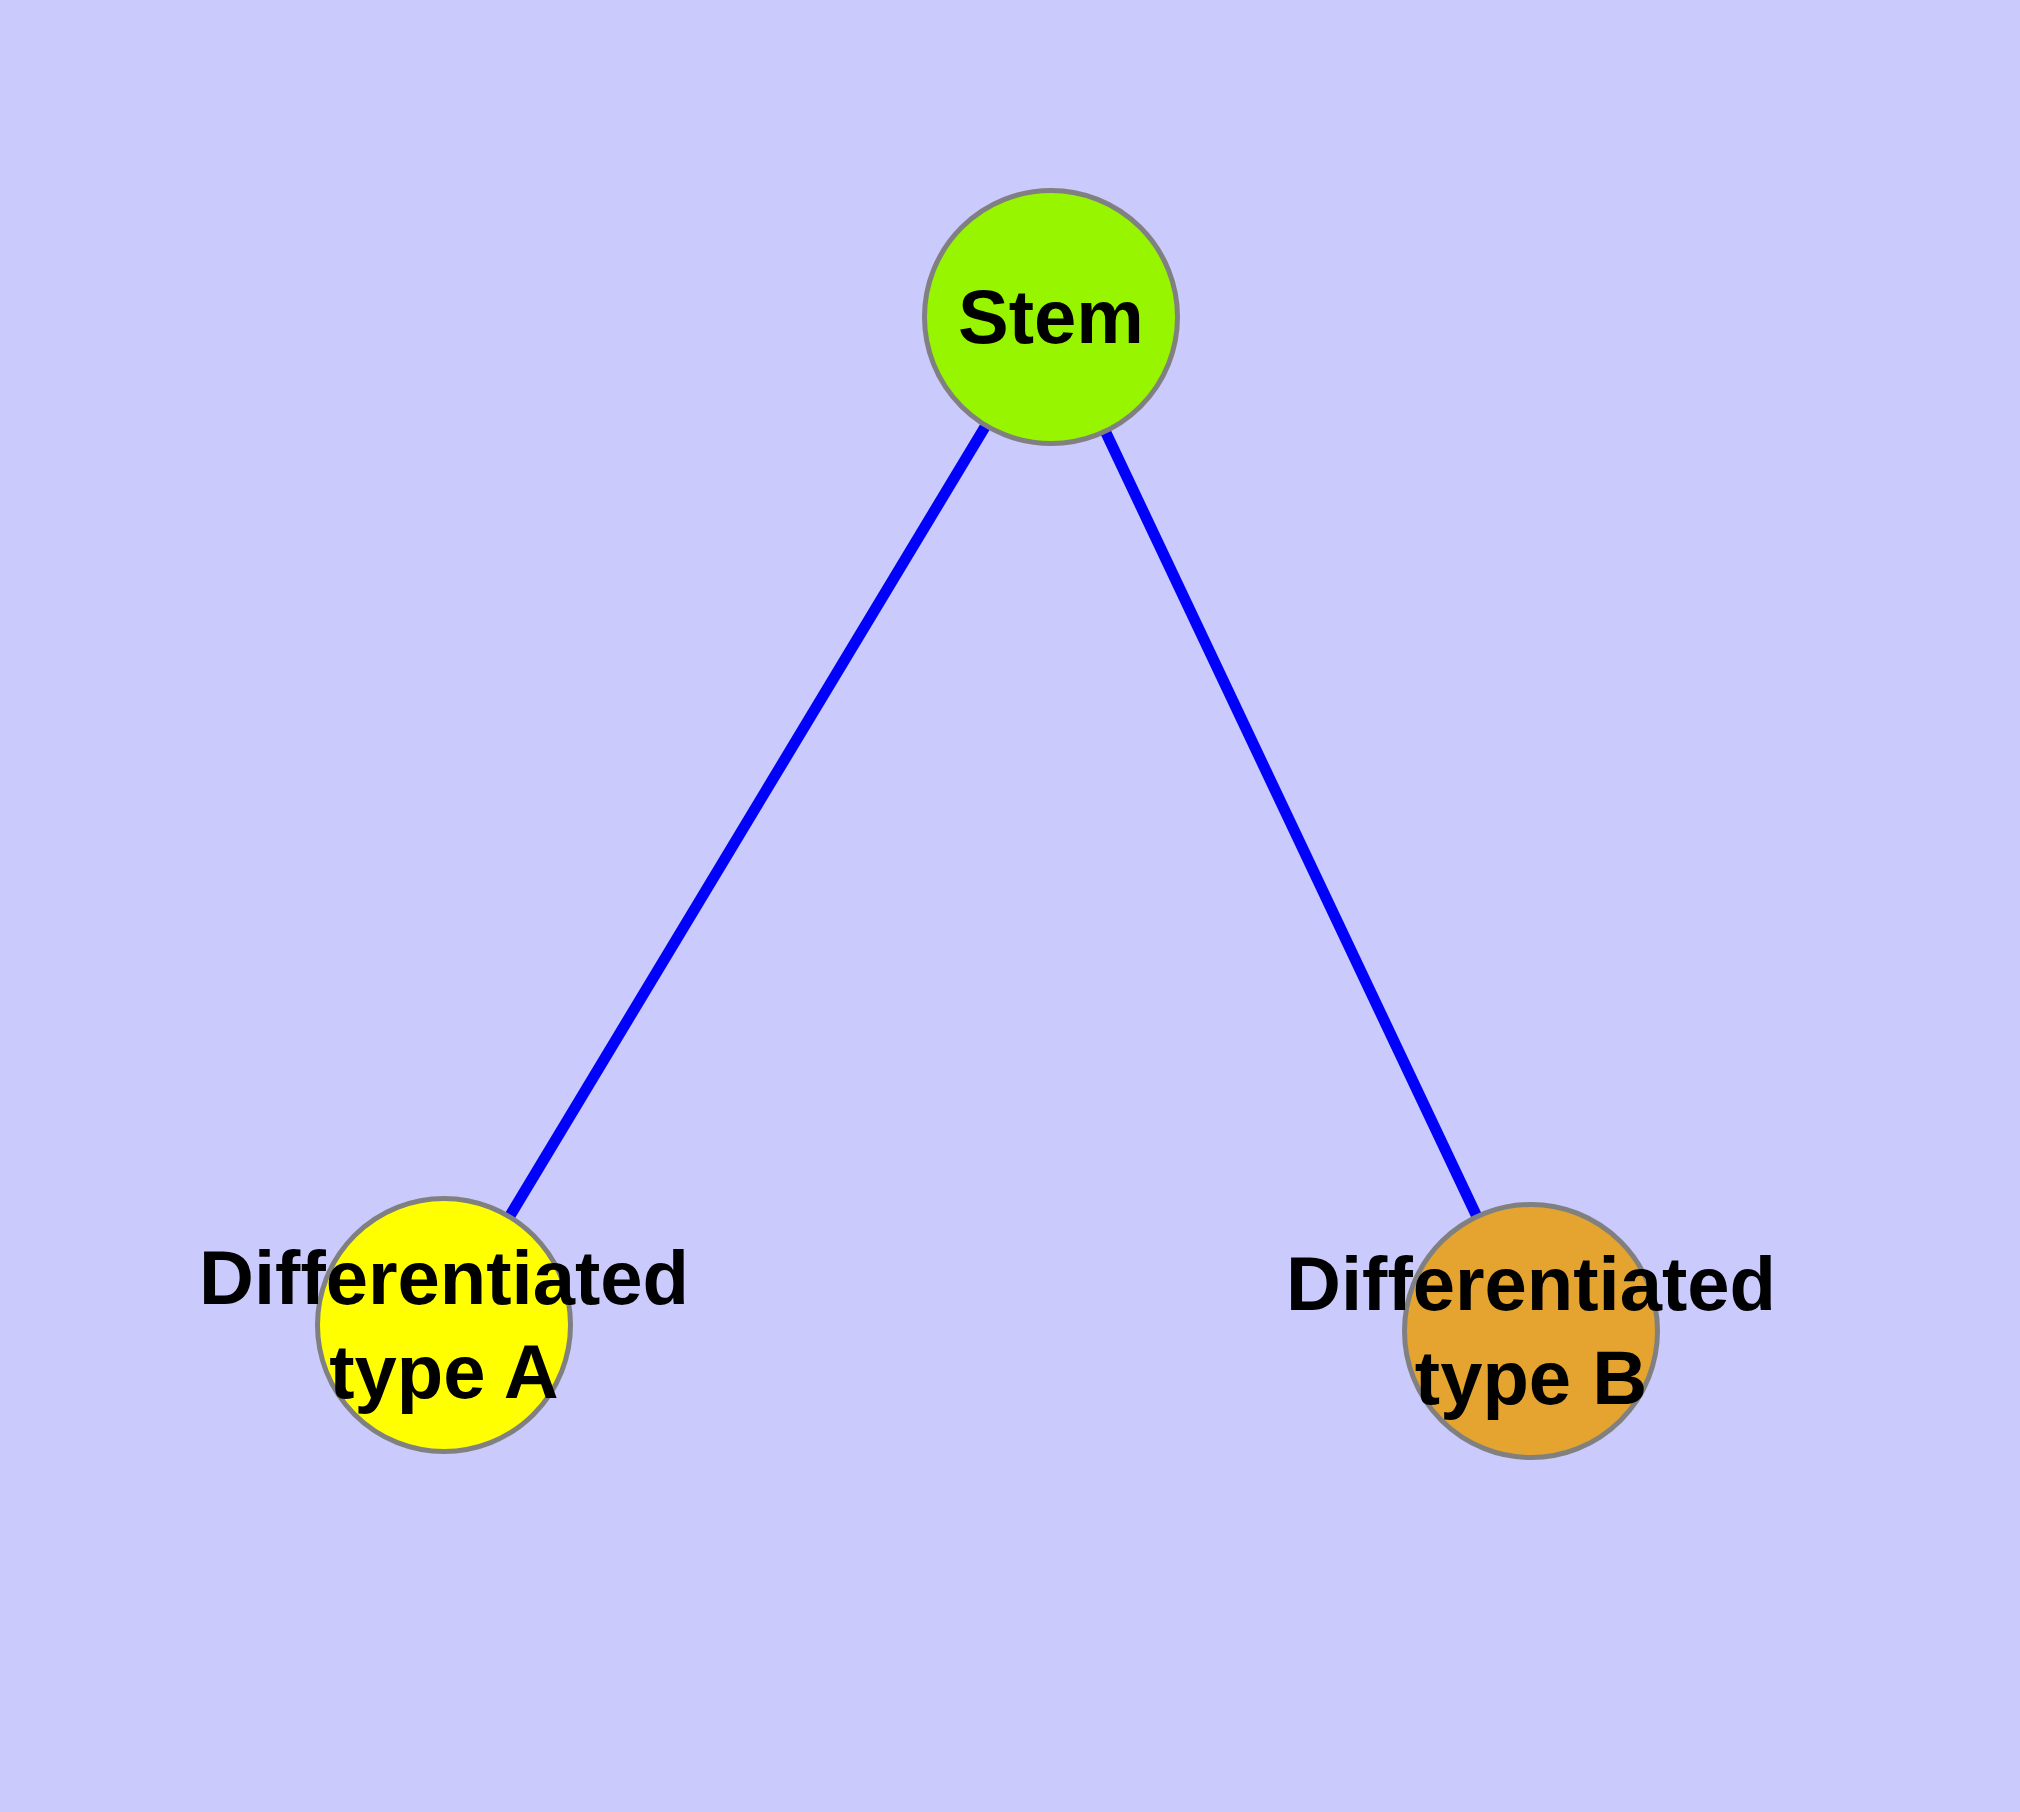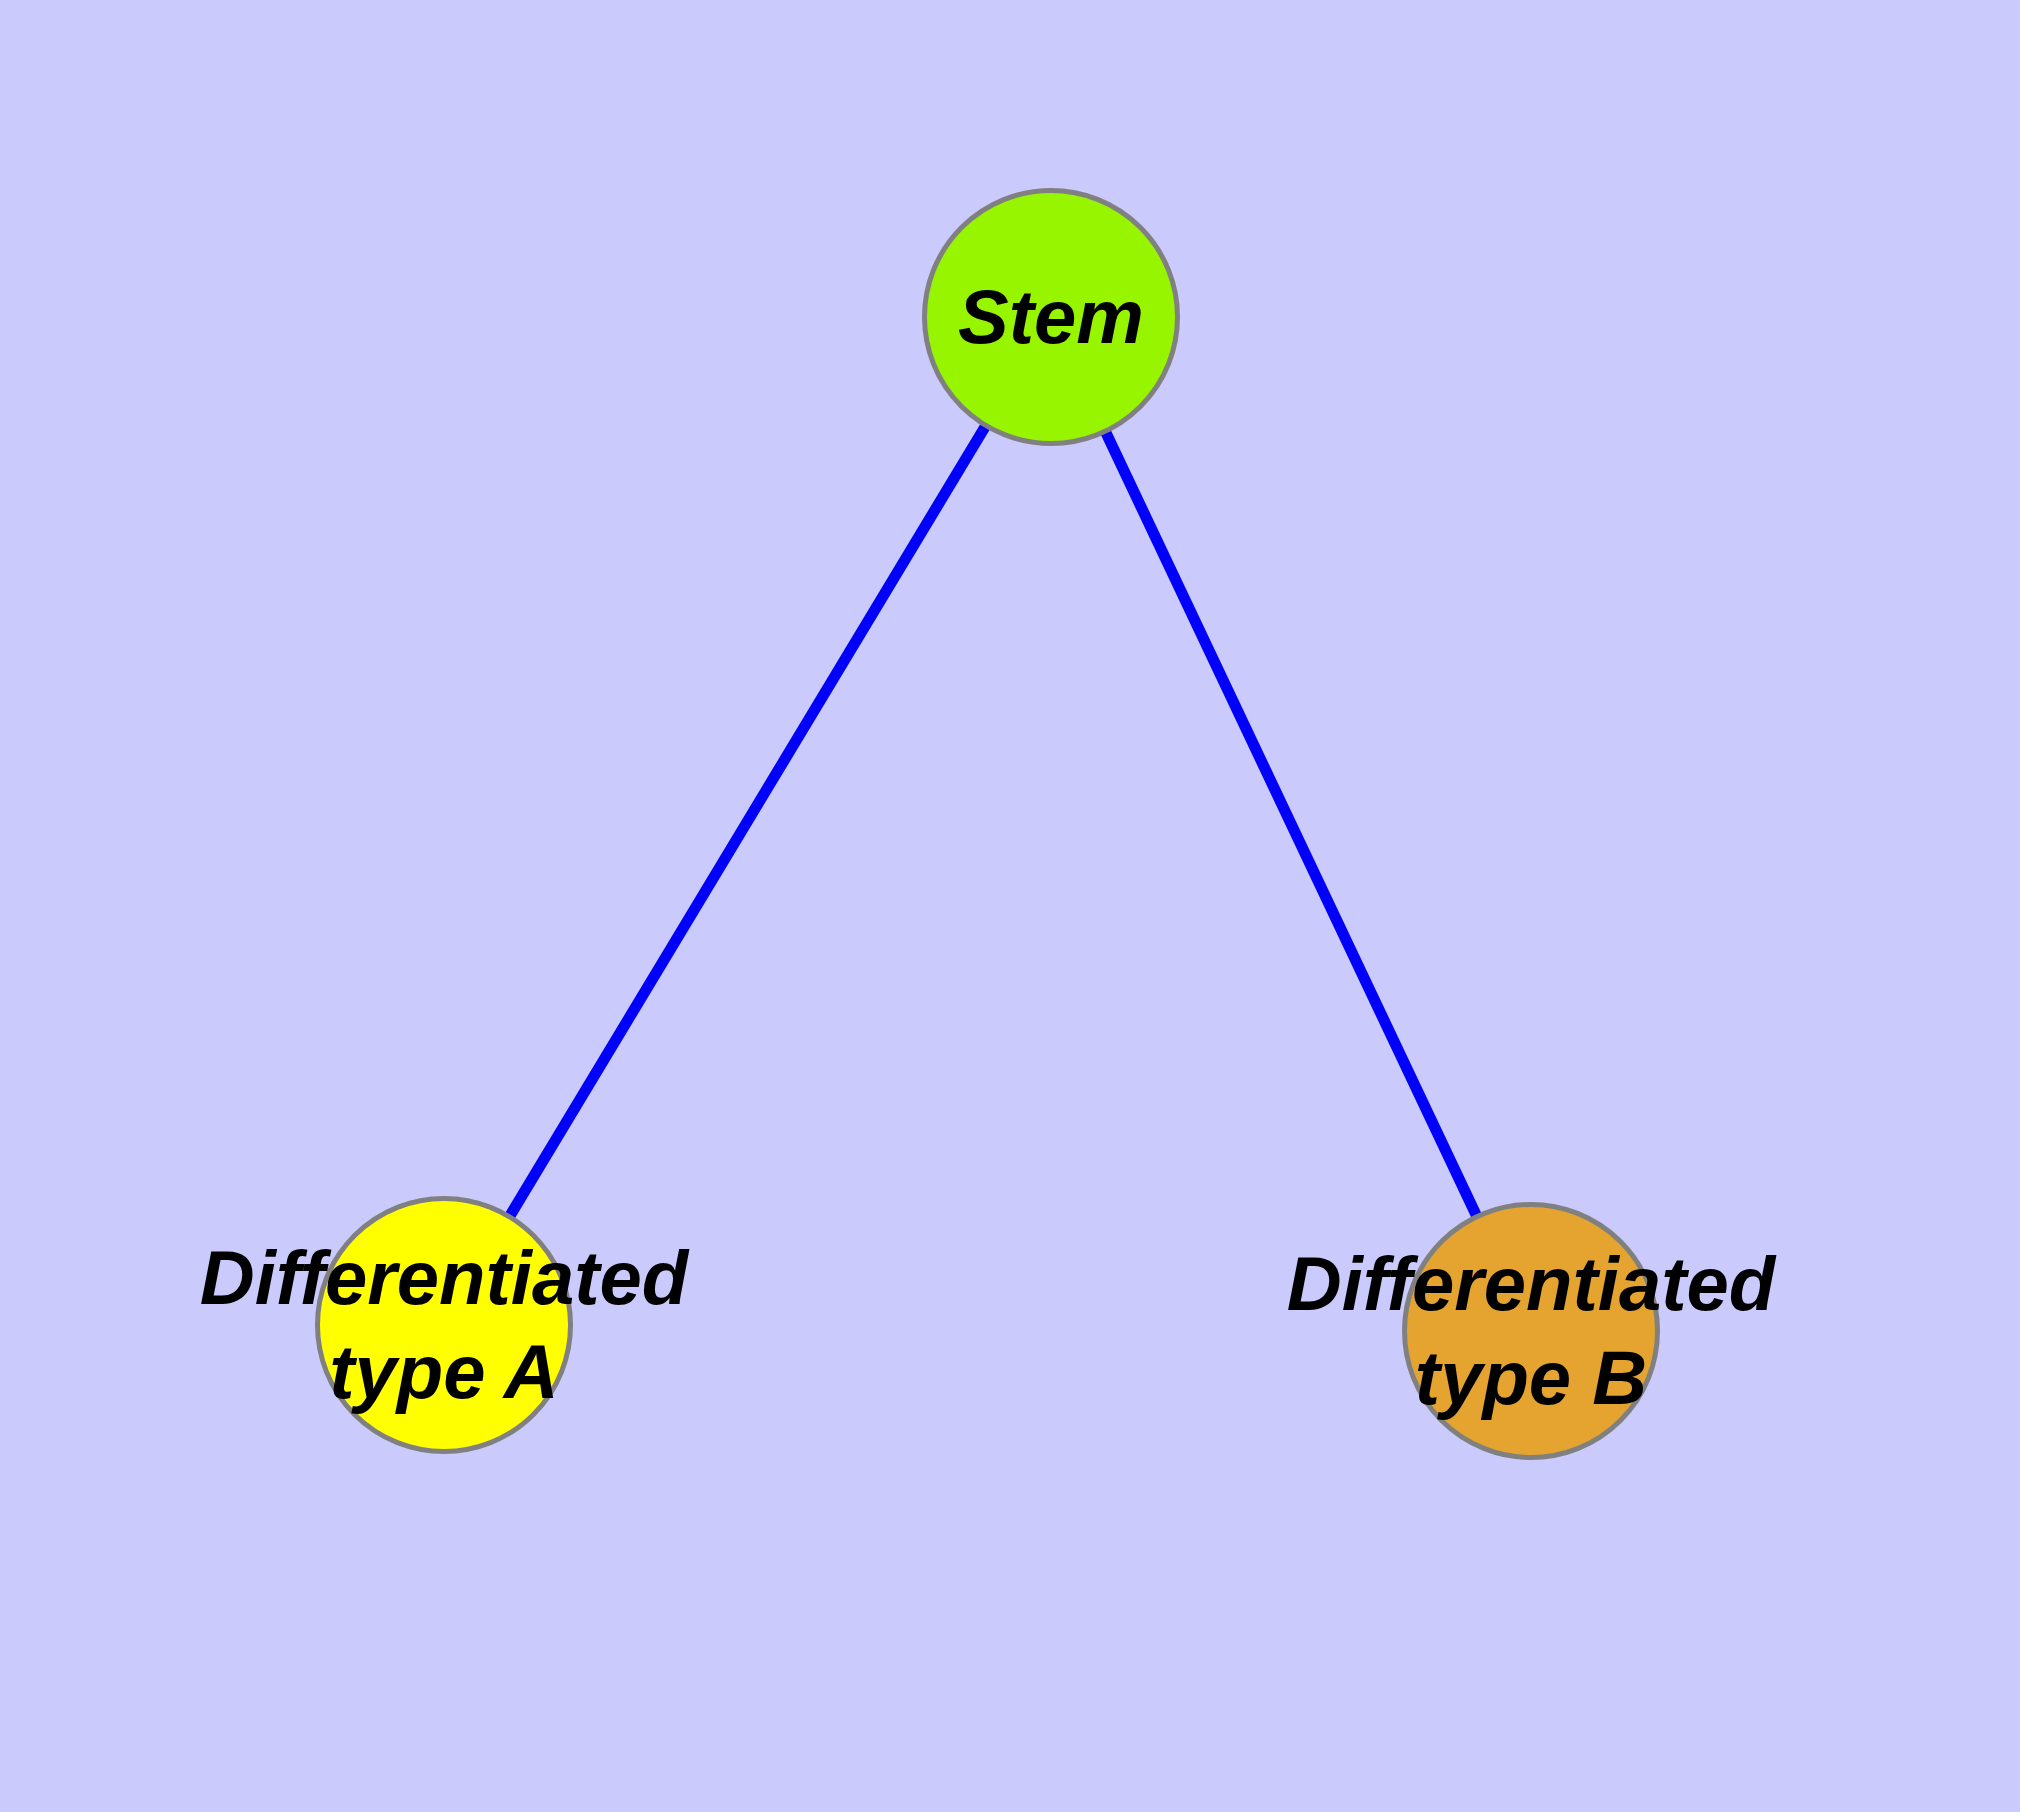--- a/index.html
+++ b/index.html
@@ -9,21 +9,20 @@
   body {
     width: 2021px;
     height: 1812px;
     font-family: "Liberation Sans", sans-serif;
     overflow: hidden;
   }
   #canvas {
     position: relative;
     width: 2021px;
     height: 1688px;
-    font-style: italic;
   }
   #edges {
     position: absolute;
     left: 0;
     top: 0;
     width: 2021px;
     height: 1812px;
     display: block;
   }
   .node {

